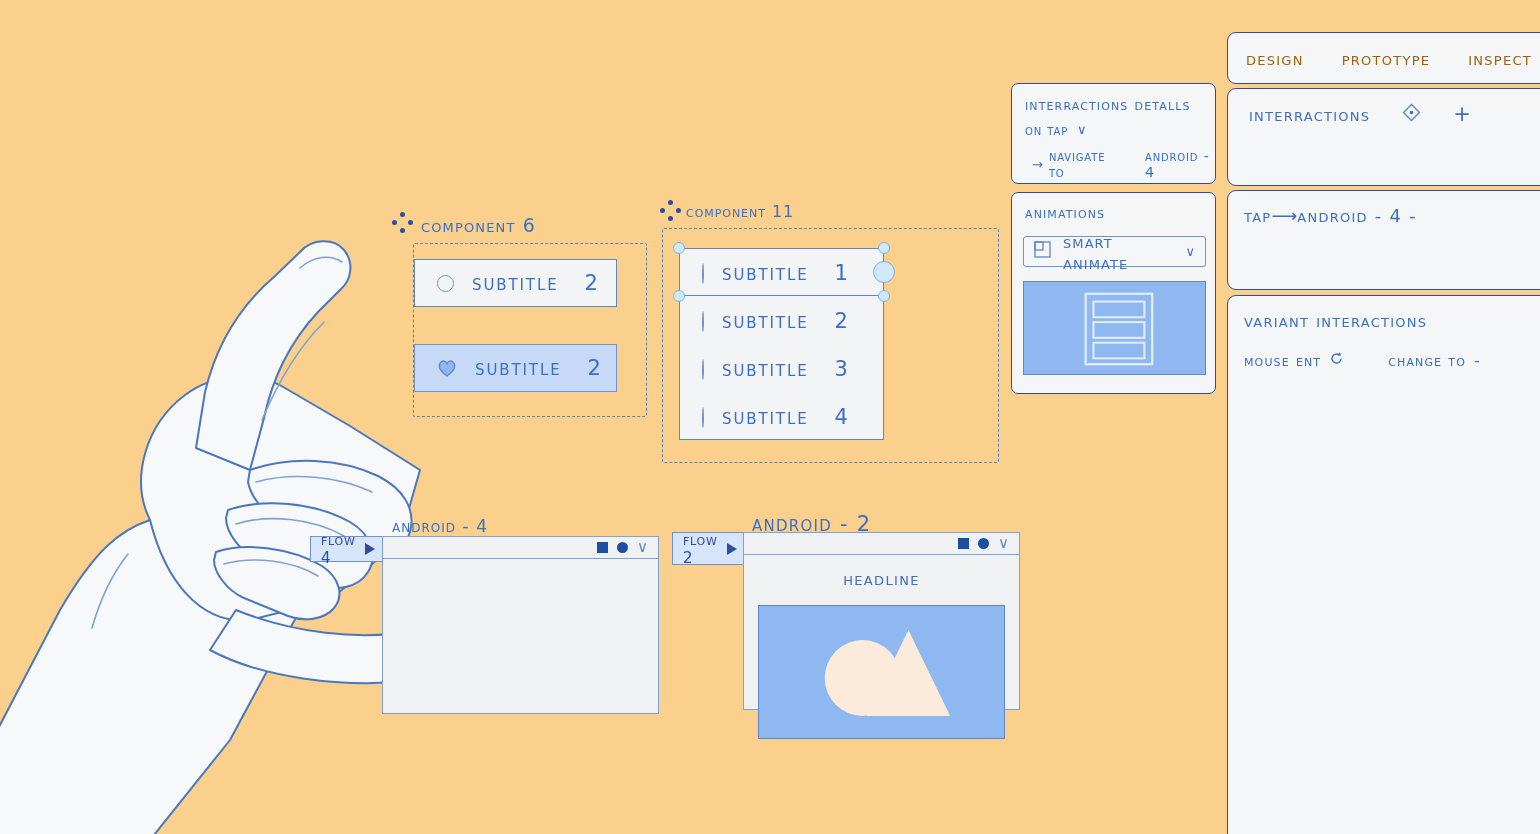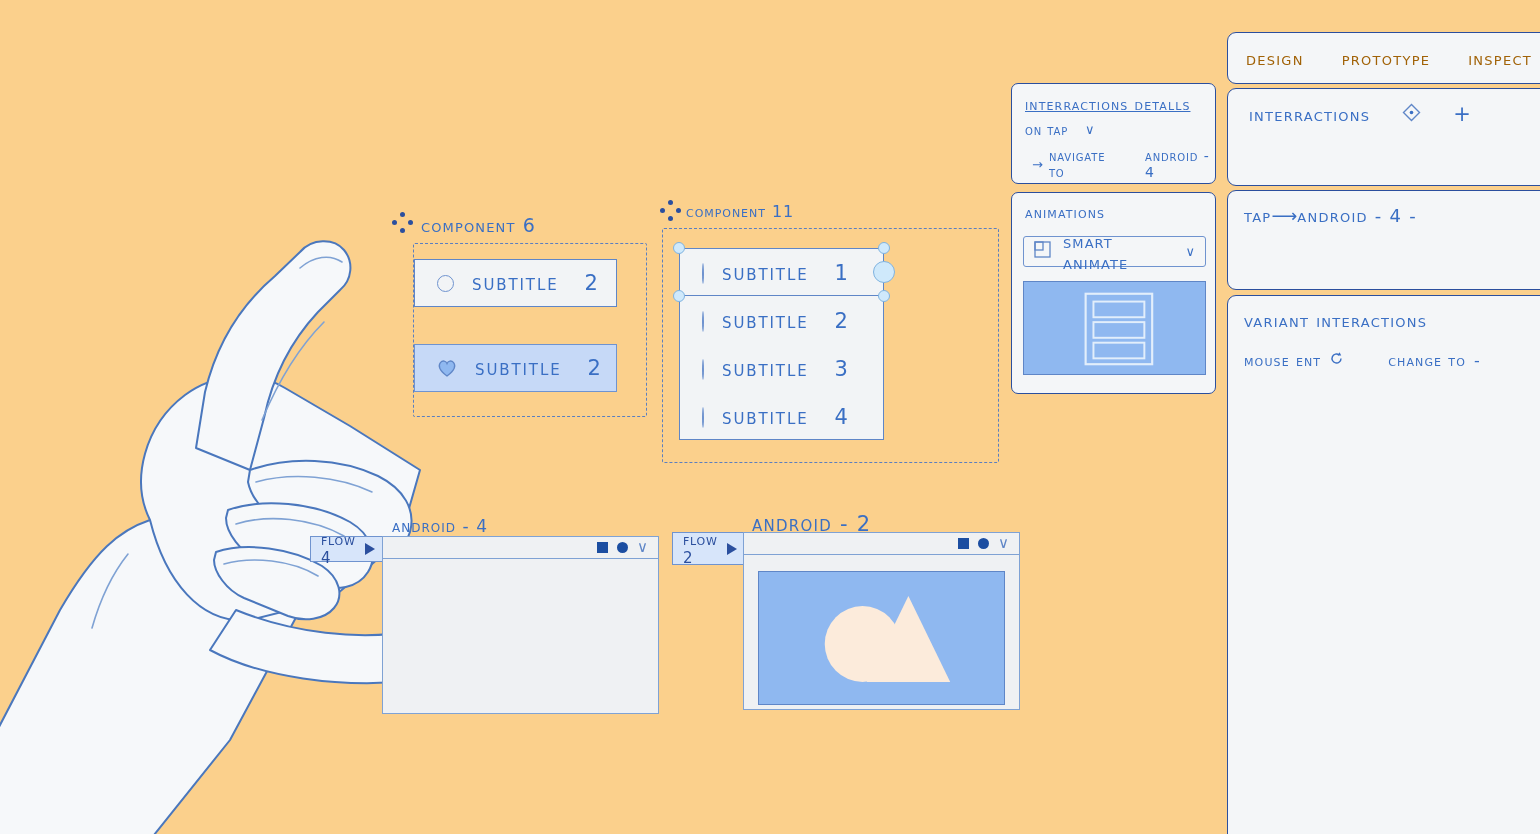--- a/index.html
+++ b/index.html
@@ -221,31 +221,32 @@
   <div class="flowtag" style="left:672px;top:532px;width:76px;height:33px;">
     <span>Flow 2</span>
     <span class="tri-o"></span>
   </div>
   <div class="frame" style="left:743px;top:532px;width:277px;height:178px;">
     <div class="bar">
       <span class="sq"></span>
       <span class="dot"></span>
       <span class="chev">∨</span>
     </div>
+    <div class="headline hd">Headline</div>
     <div class="hero">
       <svg width="100%" height="100%" viewBox="0 0 246 132" preserveAspectRatio="none">
         <circle cx="104" cy="72" r="38" fill="#FCEBDB"></circle>
         <polygon points="150,24 192,110 108,110" fill="#FCEBDB"></polygon>
       </svg>
     </div>
   </div>
 
   <div class="pop" style="left:1011px;top:83px;width:205px;height:101px;">
-    <div class="title" style="position:absolute;left:13px;top:11px;text-decoration:underline;">Interractions detalls</div>
-    <div style="position:absolute;left:13px;top:38px;display:flex;align-items:flex-start;gap:17px;">
+    <div class="title" style="position:absolute;left:13px;top:11px;">Interractions detalls</div>
+    <div style="position:absolute;left:13px;top:38px;display:flex;align-items:flex-start;gap:9px;">
       <span class="small">on tap</span>
       <span style="color:#3a6fc4;font-size:13px;">∨</span>
     </div>
     <div style="position:absolute;left:20px;top:64px;display:flex;align-items:center;gap:6px;">
       <span style="color:#3a6fc4;font-size:13px;">→</span>
       <span class="small">Navigate to</span>
       <span class="small" style="margin-left:22px;">Android - 4</span>
     </div>
   </div>
 

